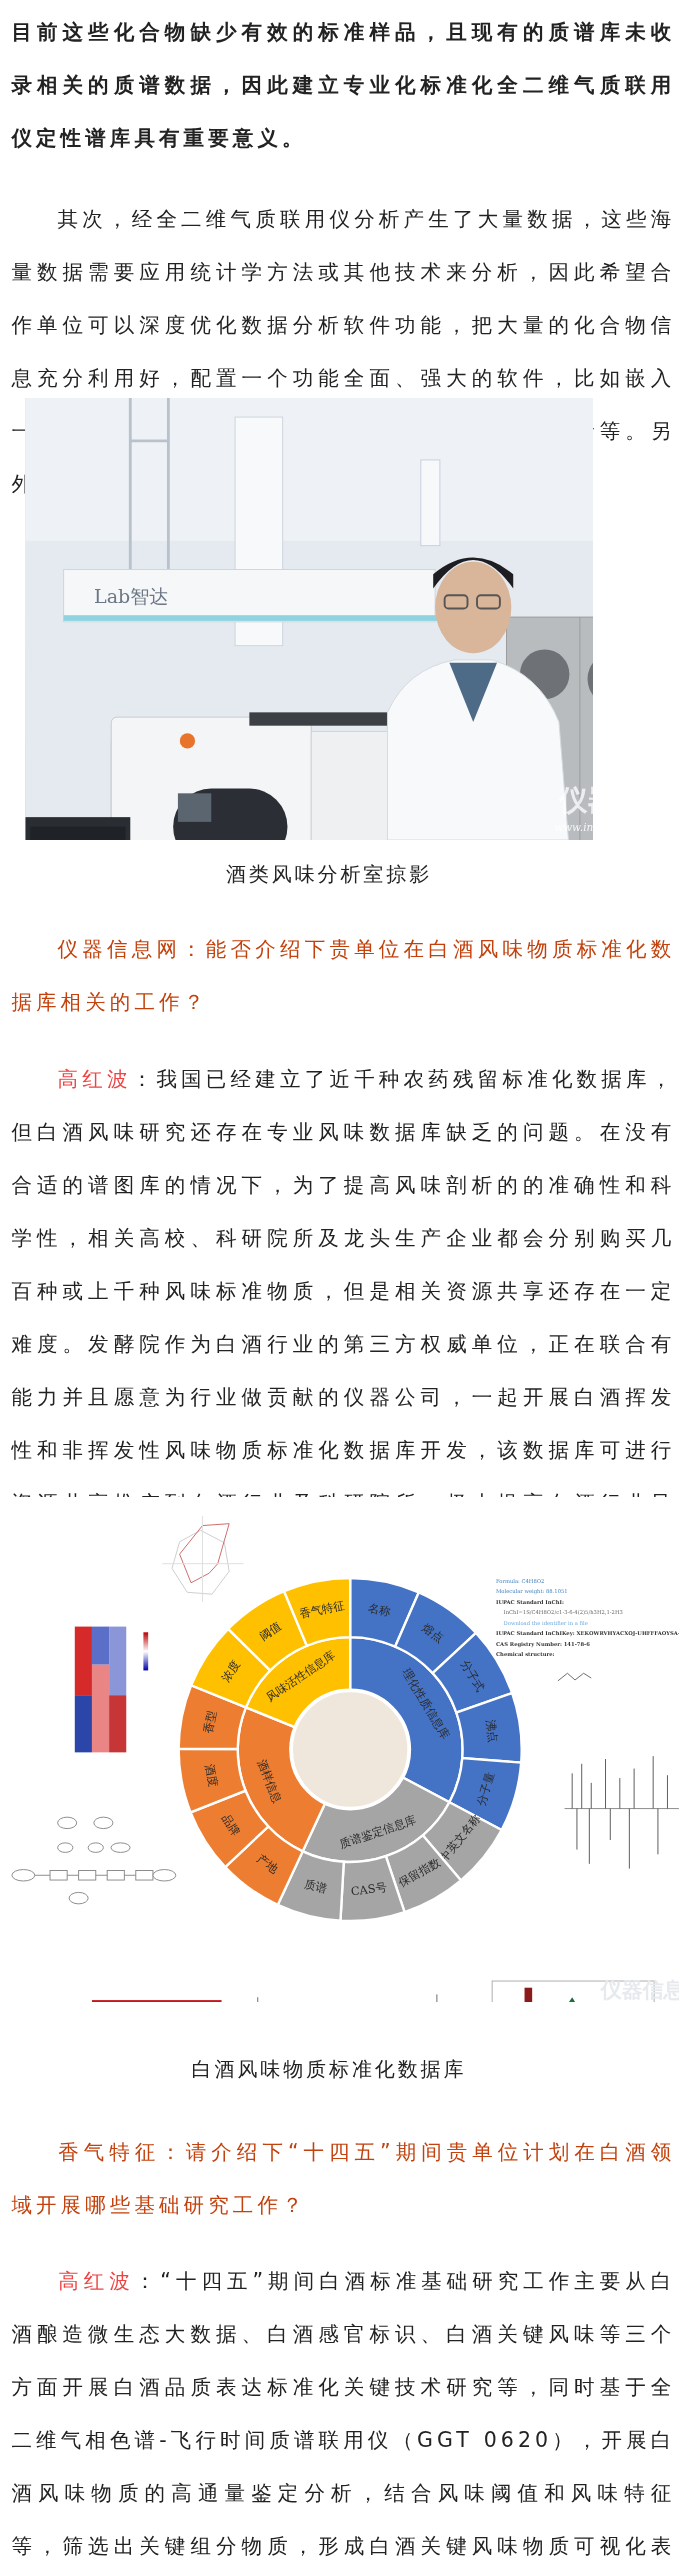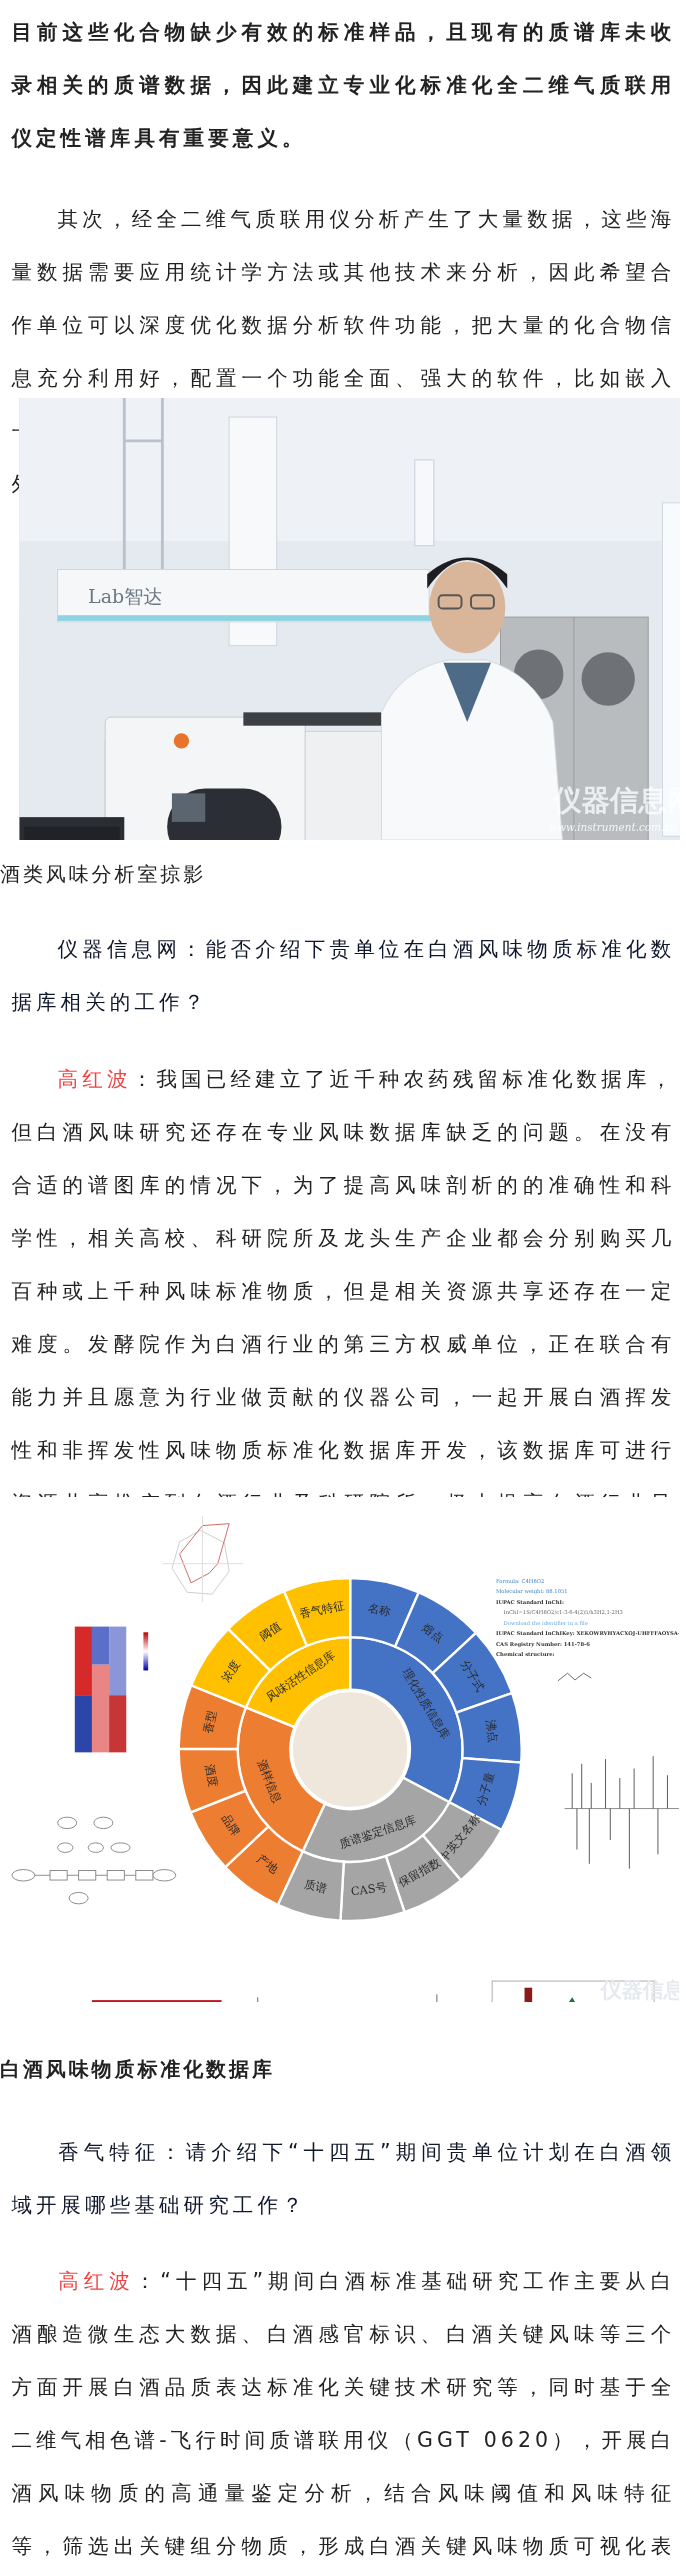--- a/index.html
+++ b/index.html
@@ -1,25 +1,25 @@
 <!DOCTYPE html>
 <html><head>
 <meta charset="utf-8">
 <style>
   html, body { margin: 0; padding: 0; background: #ffffff; }
   body { width: 686px; height: 2576px; position: relative; overflow: hidden;
          font-family: "DejaVu Sans", "Liberation Sans", sans-serif; color: #222; }
   .para { position: absolute; left: 11.4px; width: 664px; font-size: 20.5px;
           line-height: 53px; letter-spacing: 4.1px; text-align: justify; margin: 0; }
   .para .indent { display: inline-block; width: 46px; }
-  .q { color: #0f172a; }
+  .q { color: #c2410c; }
   .speaker { color: #ef4444; }
-  .caption { position: absolute; left: 0; width: 658px; 
+  .caption { position: absolute; left: 0; width: 658px; text-align: center;
              font-size: 20px; letter-spacing: 2.9px; color: #222; }
-  .photo { position: absolute; left: 19px; top: 398px; width: 661px; height: 442px;
+  .photo { position: absolute; left: 25px; top: 398px; width: 568px; height: 442px;
            background: linear-gradient(180deg, #dfe6ee 0%, #e9eef3 40%, #d8dde2 100%); overflow: hidden; }
   .diagram { position: absolute; left: 7.6px; top: 1497px; width: 671px; height: 505px; background: #fff; }
   svg text { font-family: "DejaVu Serif", "Liberation Serif", serif; }
 </style>
 </head>
 <body>
 
 <p class="para" style="top:5.7px;font-weight:bold;"><span>目前这些化合物缺少有效的标准样品，且现有的质谱库未收录相关的质谱数据，因此建立专业化标准化全二维气质联用仪定性谱库具有重要意义。</span></p>
 
 <p class="para" style="top:193px;"><span class="indent"></span><span>其次，经全二维气质联用仪分析产生了大量数据，这些海量数据需要应用统计学方法或其他技术来分析，因此希望合作单位可以深度优化数据分析软件功能，把大量的化合物信息充分利用好，配置一个功能全面、强大的软件，比如嵌入一些常用的统计学软件，进行聚类分析、差异化分析等。另外希望完善中英文翻译功能，让企业用户方便使用。</span></p>
@@ -223,18 +223,18 @@
           <text x="283.68025738285866" y="1711.4734016892987" font-size="12" fill="#2a2a2a" text-anchor="middle" dominant-baseline="middle" transform="rotate(326 283.68025738285866 1711.4734016892987)">阈值</text>
           <path d="M297.6335320943591 1668.9027600160205 A180 180 0 0 1 366.99999999999994 1655 L367 1717 A118 118 0 0 0 321.52642659519097 1726.1140315660577 Z" fill="#FFC000" stroke="#ffffff" stroke-width="2.5"></path>
           <text x="337.71902517960825" y="1688.905426132359" font-size="12" fill="#2a2a2a" text-anchor="middle" dominant-baseline="middle" transform="rotate(348.66666666666663 337.71902517960825 1688.905426132359)">香气特征</text>
         </g>
         <circle cx="367" cy="1835" r="62" fill="#efe7dc" stroke="#fff" stroke-width="4"></circle>
       </g>
 
     <text x="630" y="2095" font-size="22" font-weight="bold" fill="#e6e9ee" font-family="DejaVu Sans, sans-serif">仪器信息网</text>
   </svg>
 </div>
-<div class="caption" style="top:2056px;font-weight:bold;">白酒风味物质标准化数据库</div>
+<div class="caption" style="top:2056px;">白酒风味物质标准化数据库</div>
 
 <p class="para q" style="top:2126px;"><span class="indent"></span><span>香气特征：请介绍下“十四五”期间贵单位计划在白酒领域开展哪些基础研究工作？</span></p>
 
 <p class="para" style="top:2255px;"><span class="indent"></span><span class="speaker">高红波</span><span>：“十四五”期间白酒标准基础研究工作主要从白酒酿造微生态大数据、白酒感官标识、白酒关键风味等三个方面开展白酒品质表达标准化关键技术研究等，同时基于全二维气相色谱-飞行时间质谱联用仪（GGT 0620），开展白酒风味物质的高通量鉴定分析，结合风味阈值和风味特征等，筛选出关键组分物质，形成白酒关键风味物质可视化表达体系，积累白酒质量评价科学大数据，为白酒质量分级、白酒品质可视化表达，制定科学合理的白酒技术标准体系提供支持依据，丰富和完善标准内容，提升标准修订工作水平，发挥白酒国家标准的技术引领作用。</span></p>
 
 
 </body></html>

